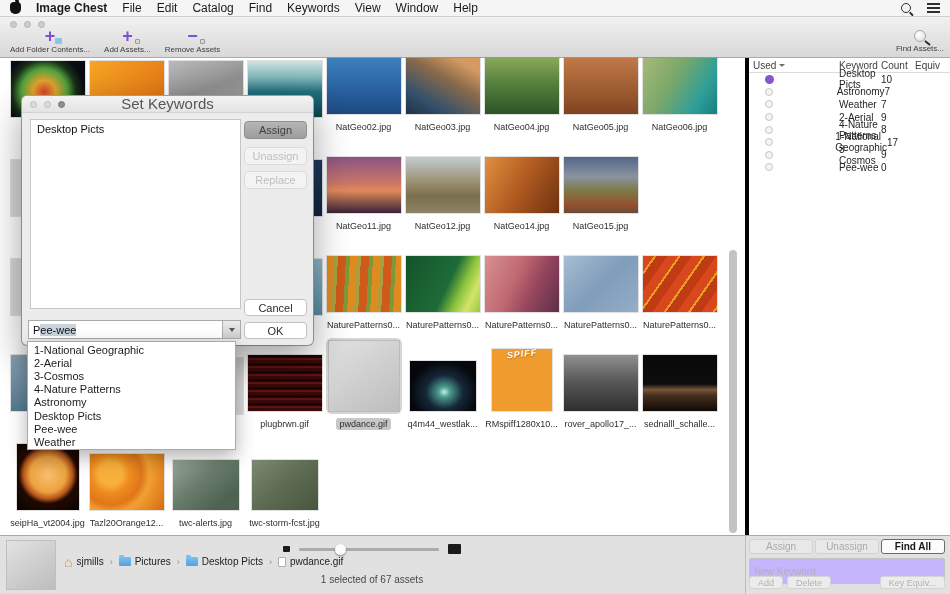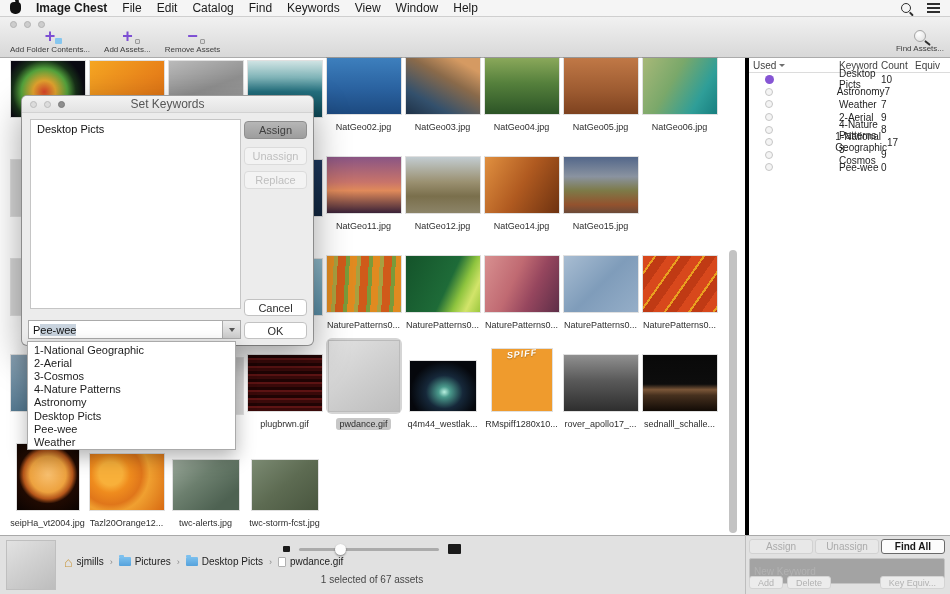--- a/index.html
+++ b/index.html
@@ -96,32 +96,32 @@
         box-shadow:0 1px 2px rgba(0,0,0,.45);}
   .pic-lg{width:13px;height:10px;background:#1a1a1a;border-radius:1px;}
   .status-text{position:absolute;left:287px;top:38px;width:170px;text-align:center;font-size:10px;color:#474747;}
   
   .kw-actions{position:absolute;left:745px;top:535px;width:205px;height:59px;border-left:1px solid #bdbdbd;box-sizing:border-box;}
   .seg-row{position:absolute;left:3px;top:4px;right:5px;display:flex;gap:2px;}
   .seg-btn{flex:1;height:15px;font-size:10px;display:flex;align-items:center;justify-content:center;
            border-radius:3px;background:#e8e8e8;color:#ababab;border:1px solid #d2d2d2;box-sizing:border-box;}
   .seg-btn.primary{background:#fcfcfc;border:1.5px solid #6a6a6a;color:#161616;font-weight:bold;}
   .new-kw{position:absolute;left:3px;top:23px;right:5px;height:15px;border:1px solid #c4c4c4;border-radius:2px;
-          background:#a3a3a3;font-size:10px;padding:12px 4px;color:#333;font-family:"Liberation Sans",sans-serif;box-sizing:border-box;}
+          background:#c4b5fd;font-size:10px;padding:12px 4px;color:#333;font-family:"Liberation Sans",sans-serif;box-sizing:border-box;}
   .new-kw::placeholder{color:#b2b2b2;}
   .small-row{position:absolute;left:3px;top:41px;right:5px;display:flex;gap:4px;align-items:center;}
   .sm-btn{height:13px;font-size:9px;padding:0 8px;border-radius:3px;background:#ececec;
           border:1px solid #d4d4d4;color:#b2b2b2;display:flex;align-items:center;box-sizing:border-box;}
   .sm-btn.keyequiv{margin-left:auto;}
   
   .dialog{position:absolute;left:22px;top:96px;width:291px;height:249px;background:#ececec;border-radius:5px;
           box-shadow:0 14px 36px rgba(0,0,0,.38),0 0 0 1px #ababab;z-index:50;}
   .dlg-title{height:16px;position:relative;background:linear-gradient(#f3f3f3,#e3e3e3);
              border-bottom:1px solid #d2d2d2;border-radius:5px 5px 0 0;}
-  .dlg-title-text{text-align:center;font-size:12px;color:#565656;line-height:16px;}
+  .dlg-title-text{text-align:center;font-size:15px;color:#565656;line-height:16px;}
   .dlg-lights{position:absolute;left:8px;top:5px;display:flex;gap:7px;}
   .dl{width:7px;height:7px;border-radius:50%;background:#dcdcdc;border:1px solid #bcbcbc;box-sizing:border-box;}
   .dl.active{background:#8e8e8e;border-color:#7b7b7b;}
   .dlg-textarea{position:absolute;left:8px;top:23px;width:211px;height:190px;background:#fff;
                 border:1px solid #c5c5c5;font-size:11px;color:#111;padding:3px 6px;box-sizing:border-box;}
   .dlg-btn{position:absolute;left:222px;width:63px;height:18px;border-radius:4px;font-size:11px;
            display:flex;align-items:center;justify-content:center;box-sizing:border-box;}
   .b-assign{top:25px;background:linear-gradient(#b6b6b6,#9d9d9d);color:#3e3e3e;border:1px solid #8f8f8f;}
   .b-dis{background:#f3f3f3;border:1px solid #dbdbdb;color:#bfbfbf;}
   .b-unassign{top:51px;} .b-replace{top:75px;}

